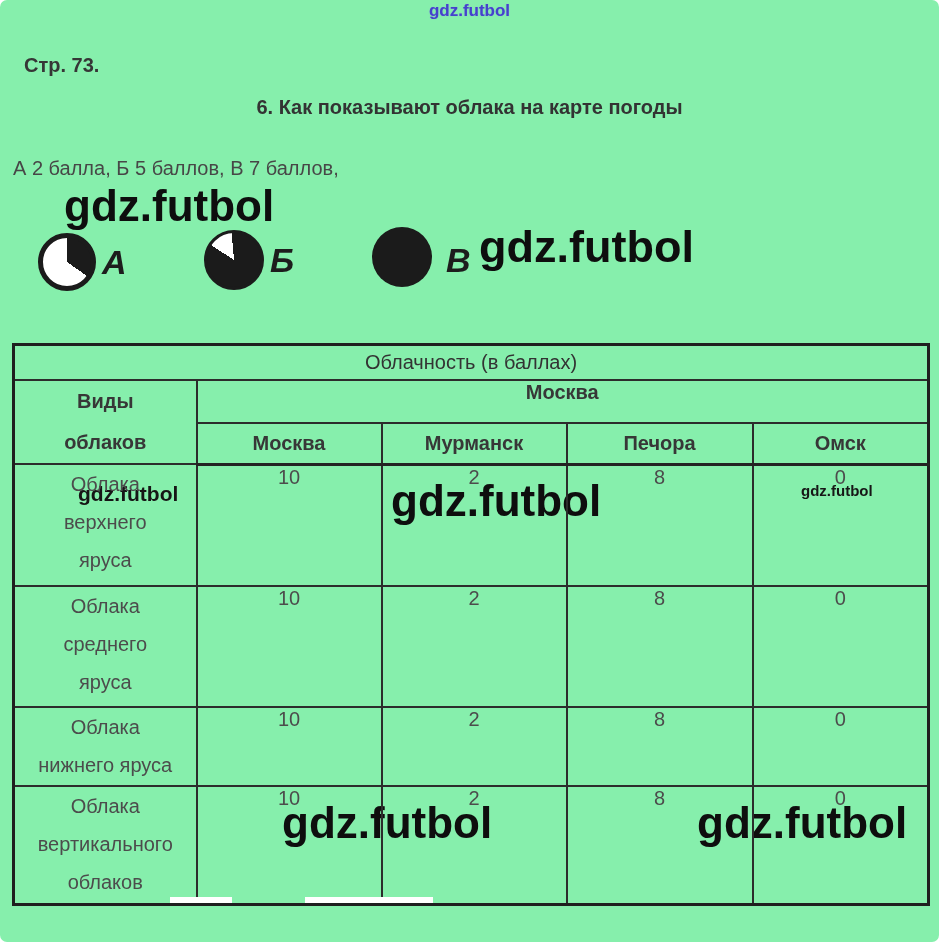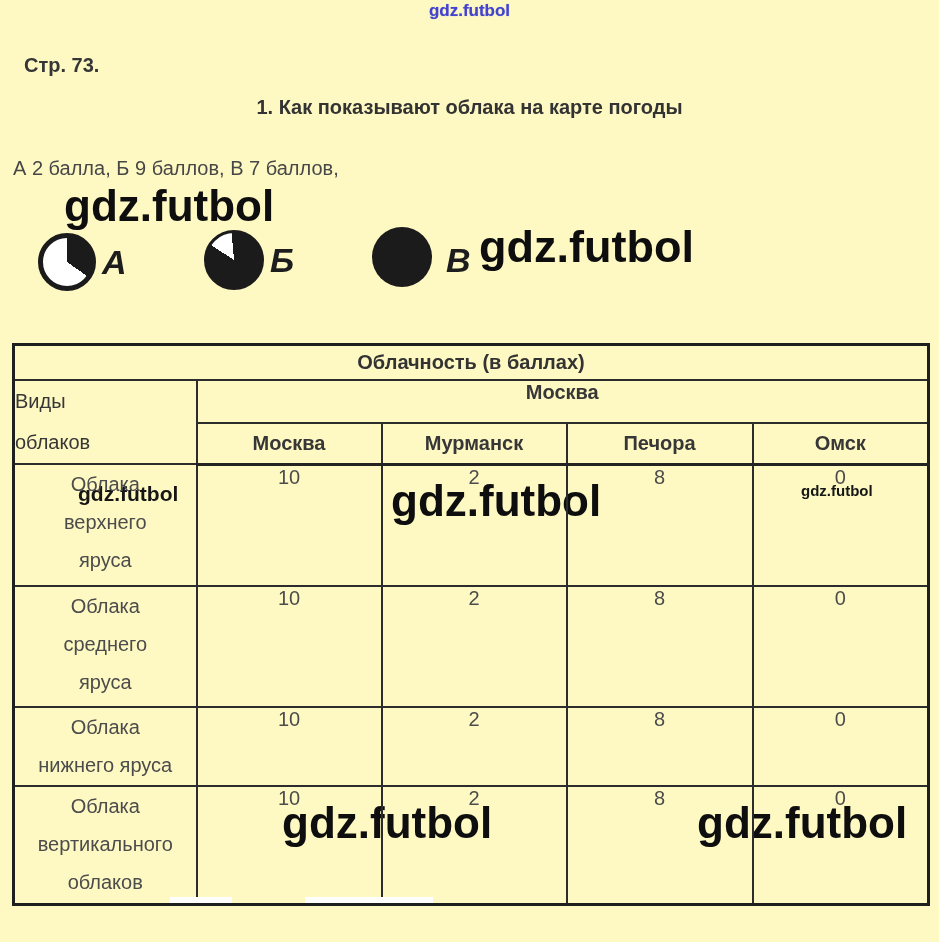--- a/index.html
+++ b/index.html
@@ -1,18 +1,18 @@
 <!DOCTYPE html>
 <html><head>
 <meta charset="utf-8">
 <style>
   html,body{margin:0;padding:0;background:#ffffff;}
   .page{
-    position:relative;width:939px;height:942px;background:#fef9c3;overflow:hidden;
-    font-family:"Liberation Sans","DejaVu Sans",sans-serif;color:#3d3d3d;
+    position:relative;width:939px;height:942px;background:#86efac;overflow:hidden;
+    font-family:"Liberation Sans","DejaVu Sans",sans-serif;color:#3d3d3d;border-radius:7px;
   }
   
   .wm{position:absolute;white-space:nowrap;color:#0e0e0e;font-weight:600;line-height:1;}
   .wm-top{top:2px;left:50%;transform:translateX(-50%);font-size:17px;font-weight:700;color:#4343cb;text-shadow:0 0 1px #9a9ae0;}
   .wm-big1{top:184px;left:64px;font-size:44px;}
   .wm-big2{top:224px;left:479px;font-size:45px;}
   .wm-r1a{top:483px;left:78px;font-size:21px;font-weight:700;color:#161616;}
   .wm-r1b{top:479px;left:391px;font-size:44px;}
   .wm-r1c{top:483px;left:801px;font-size:15px;font-weight:600;color:#161616;}
   .wm-r4a{top:801px;left:282px;font-size:44px;}
@@ -33,22 +33,22 @@
   .let-b{top:243px;left:270px;}
   .let-v{top:243px;left:446px;}
   
   .cloud-table{
     position:absolute;top:343px;left:12px;width:915px;
     border-collapse:collapse;table-layout:fixed;
     border:3px solid #1f1f1f;
     font-size:20px;color:#4c4c4c;
   }
   .cloud-table td{border:2px solid #2c2c2c;padding:0;vertical-align:top;overflow:hidden;}
-  .r-caption td{height:33px;text-align:center;vertical-align:middle;font-weight:700;color:#333333;border-bottom:2px solid #2c2c2c;}
-  .c-kinds{vertical-align:middle;text-align:left;font-weight:400;color:#373737;line-height:41px;}
+  .r-caption td{height:33px;text-align:center;vertical-align:middle;font-weight:400;color:#333333;border-bottom:2px solid #2c2c2c;}
+  .c-kinds{vertical-align:middle;text-align:center;font-weight:700;color:#373737;line-height:41px;}
   .c-group{height:40px;text-align:center;vertical-align:middle;font-weight:700;color:#373737;}
   .r-cities td{height:38px;text-align:center;vertical-align:middle;font-weight:700;color:#373737;border-bottom:3px solid #232323;margin-top:12px;}
   .lbl{ text-align:center;padding-top:4px;line-height:38px;color:#4c4c4c;}
   .val{ text-align:center;padding-top:5px;color:#4c4c4c;}
   .row-1 td{height:119px;}
   .row-2 td{height:119px;}
   .row-3 td{height:77px;}
   .row-4 td{height:116px;}
   
   .gap{position:absolute;background:#ffffff;height:6px;}
@@ -63,22 +63,22 @@
   <div class="wm wm-top">gdz.futbol</div>
   <div class="wm wm-big1">gdz.futbol</div>
   <div class="wm wm-big2">gdz.futbol</div>
   <div class="wm wm-r1a">gdz.futbol</div>
   <div class="wm wm-r1b">gdz.futbol</div>
   <div class="wm wm-r1c">gdz.futbol</div>
   <div class="wm wm-r4a">gdz.futbol</div>
   <div class="wm wm-r4b">gdz.futbol</div>
 
   <div class="page-label">Стр. 73.</div>
-  <div class="doc-title">1. Как показывают облака на карте погоды</div>
-  <div class="scores">А 2 балла, Б 9 баллов, В 7 баллов,</div>
+  <div class="doc-title">6. Как показывают облака на карте погоды</div>
+  <div class="scores">А 2 балла, Б 5 баллов, В 7 баллов,</div>
 
   <div class="circle circ-a"></div>
   <div class="legend-letter let-a">А</div>
   <div class="circle circ-b"></div>
   <div class="legend-letter let-b">Б</div>
   <div class="circle circ-v"></div>
   <div class="legend-letter let-v">В</div>
 
   <table class="cloud-table">
     <colgroup>

